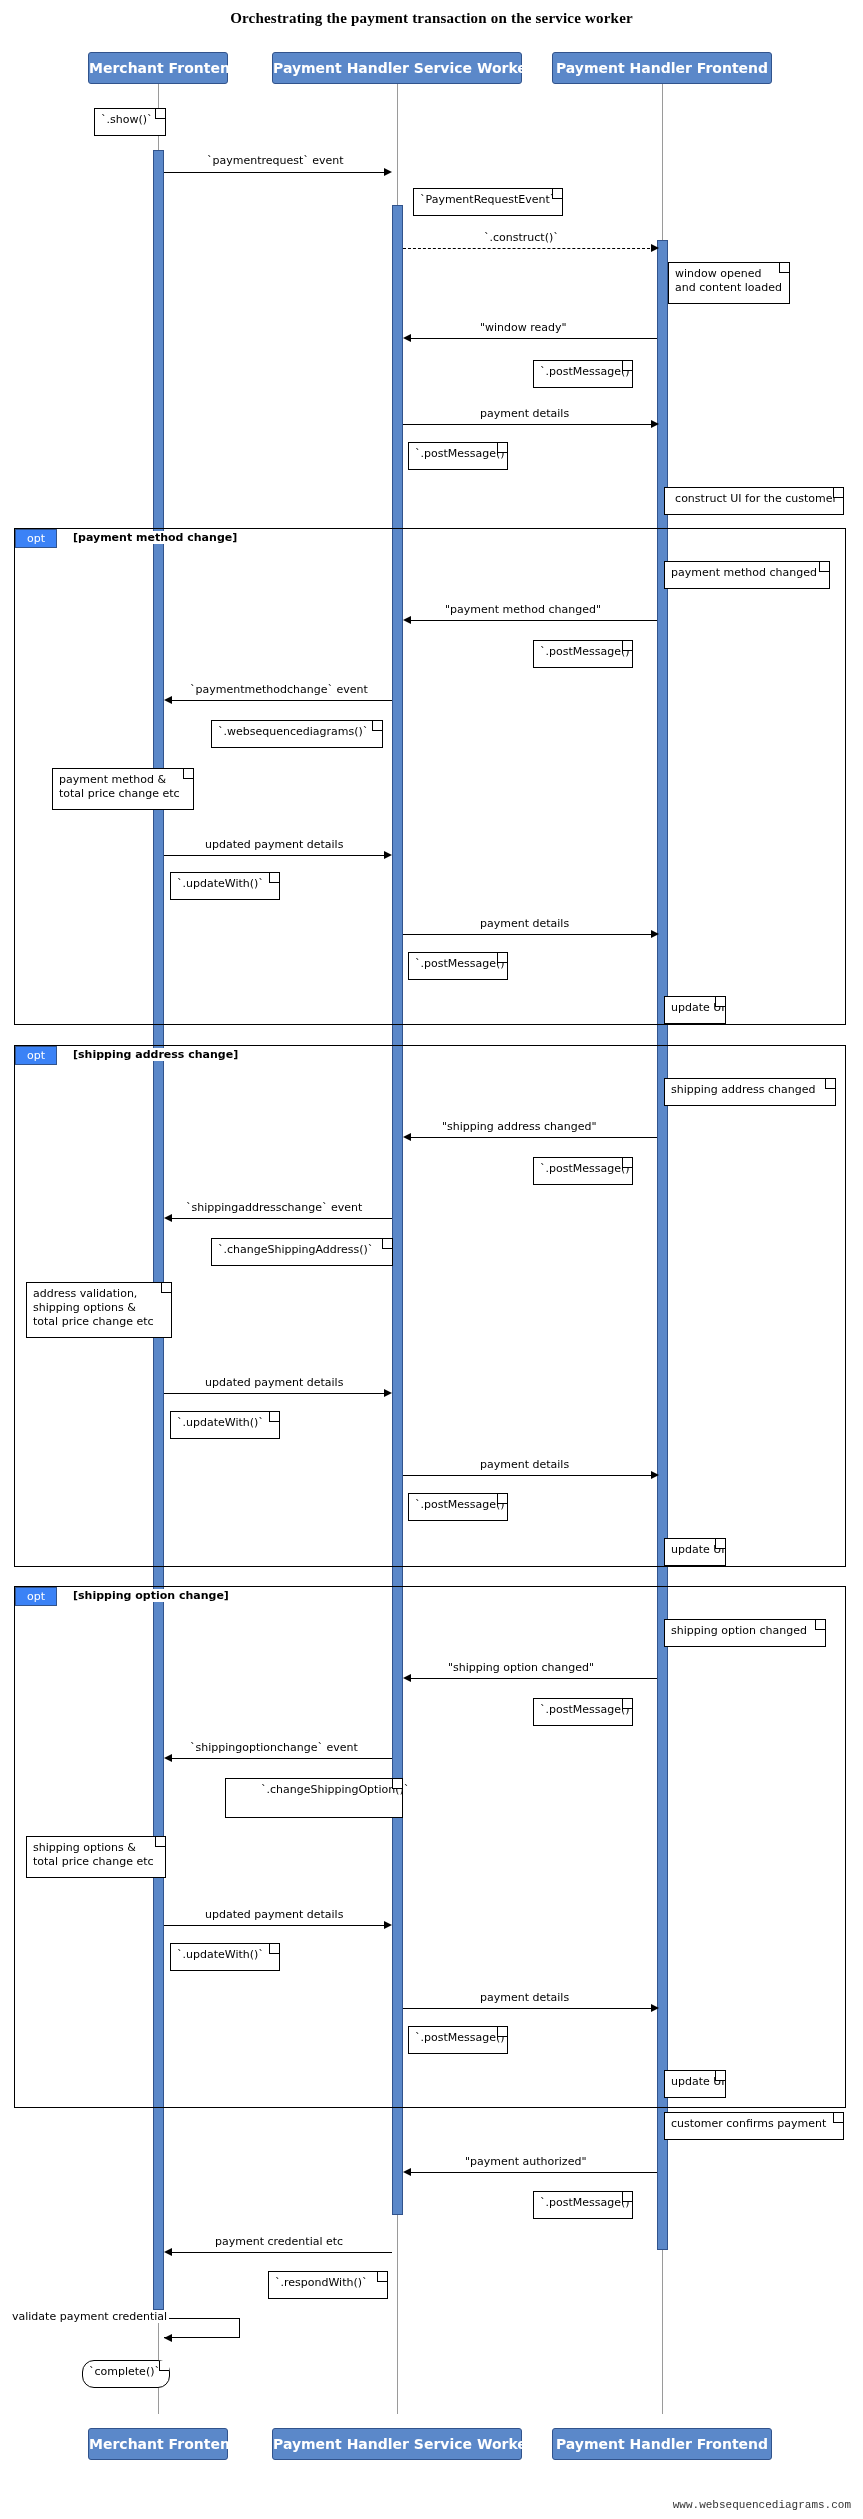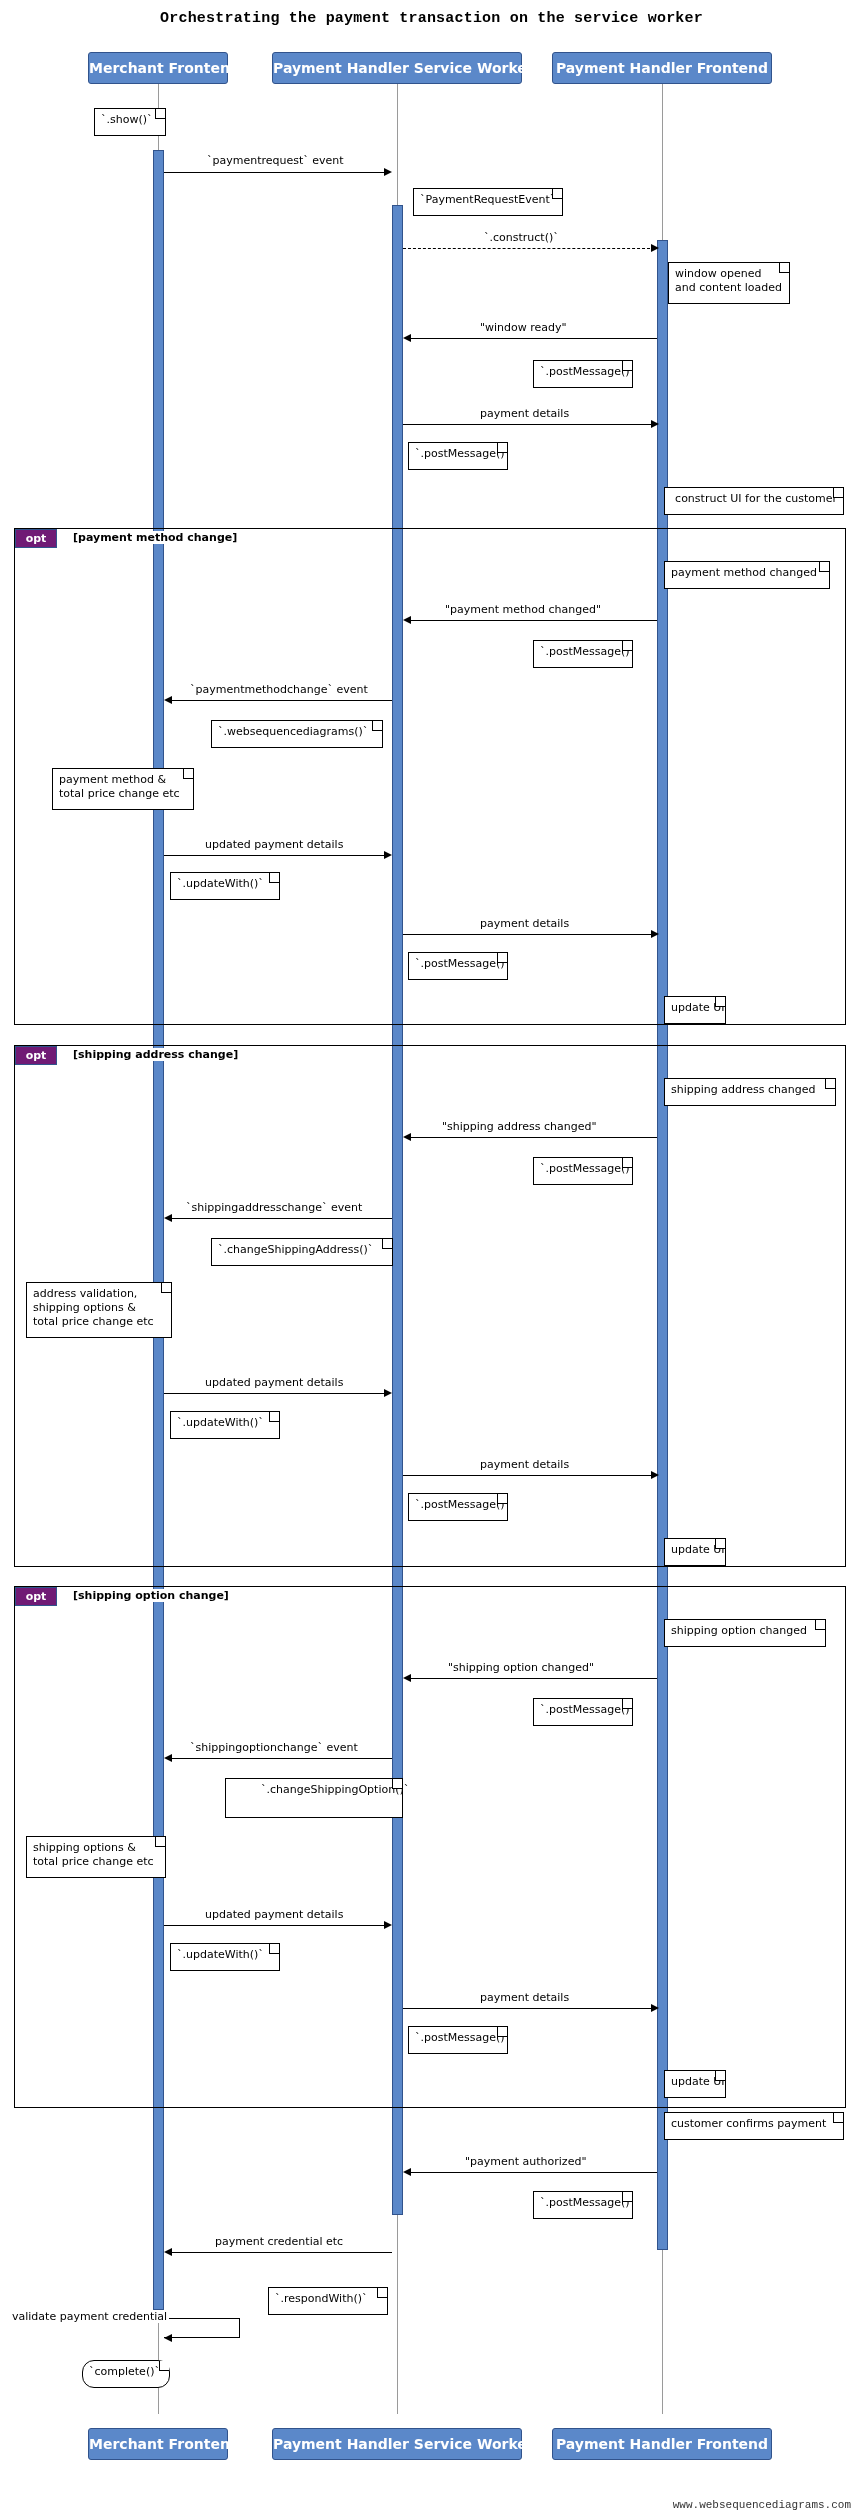--- a/index.html
+++ b/index.html
@@ -14,21 +14,21 @@
     overflow:hidden;
     background:#ffffff;
   }
   .title{
     position:absolute;
     left:0;right:0;
     top:10px;
     text-align:center;
     font-size:15px;
     font-weight:bold;
-    font-family:Liberation Mono, monospace;
+    font-family:Liberation Serif, serif;
     letter-spacing:.2px;
   }
   
   .actor{
     position:absolute;
     background:#5b88c9;
     border:1px solid #31538c;
     border-radius:3px;
     color:#ffffff;
     font-size:14px;
@@ -103,25 +103,25 @@
   }
   
   .frag{
     position:absolute;
     border:1px solid #000;
     box-sizing:border-box;
     background:transparent;
   }
   .fraglabelbox{
     position:absolute;
-    background:#701a75;
+    background:#3b82f6;
     border:1px solid #31538c;
     color:#ffffff;
     font-size:11px;
-    font-weight:bold;
+    font-weight:normal;
     text-align:center;
     padding:2px 0;
     width:42px;
     box-sizing:border-box;
   }
   .fragcond{
     position:absolute;
     font-size:11px;
     font-weight:bold;
     white-space:nowrap;
@@ -302,21 +302,21 @@
   <div class="msg" style="left:410px;top:2172px;width:247px;"></div>
   <div class="arrowL" style="left:403px;top:2168px;"></div>
   <div class="msglabel" style="left:463px;top:2155px;">"payment authorized"</div>
 
   <div class="note" style="left:533px;top:2191px;width:100px;height:28px;">`.postMessage()`</div>
 
   <div class="msg" style="left:171px;top:2252px;width:221px;"></div>
   <div class="arrowL" style="left:164px;top:2248px;"></div>
   <div class="msglabel" style="left:213px;top:2235px;">payment credential etc</div>
 
-  <div class="note" style="left:268px;top:2271px;width:120px;height:28px;margin-top:16px;">`.respondWith()`</div>
+  <div class="note" style="left:268px;top:2271px;width:120px;height:28px;">`.respondWith()`</div>
 
   <div class="selfmsg" style="left:164px;top:2318px;width:76px;height:20px;"></div>
   <div class="arrowL" style="left:164px;top:2334px;"></div>
   <div class="msglabel" style="left:10px;top:2310px;">validate payment credential</div>
 
   <div class="note" style="left:82px;top:2360px;width:88px;height:28px;border-radius:12px;">`complete()`</div>
 
   <div class="actor" style="left:88px;top:2428px;width:140px;">Merchant Frontend</div>
   <div class="actor" style="left:272px;top:2428px;width:250px;">Payment Handler Service Worker</div>
   <div class="actor" style="left:552px;top:2428px;width:220px;">Payment Handler Frontend</div>

